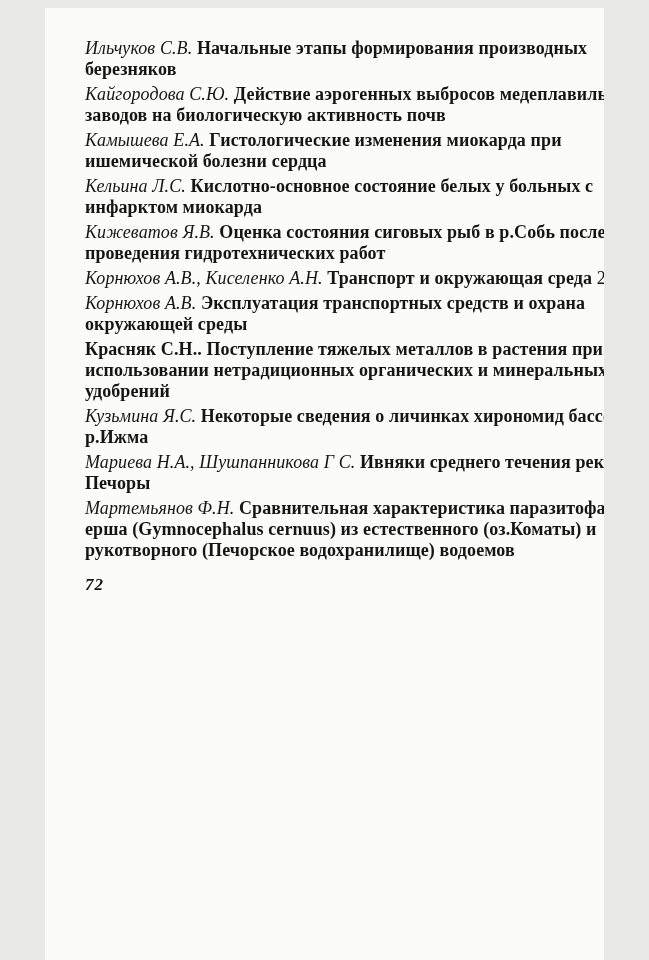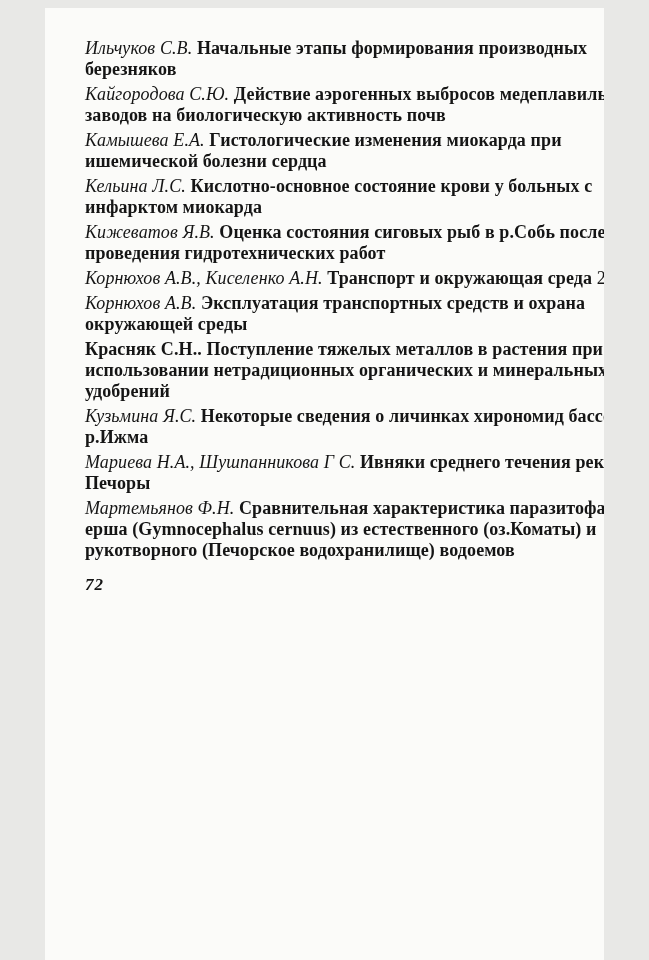--- a/index.html
+++ b/index.html
@@ -85,21 +85,21 @@
     </div>
 
 
     <div class="entry">
       <p class="txt"><span class="au">Камышева Е.А.</span><span class="ti main"> Гистологические изменения миокарда при
 ишемической болезни сердца</span><span class="ti latin"></span><span class="ti after"></span><span class="ip"></span></p>
       <span class="pg">25</span>
     </div>
 
     <div class="entry">
-      <p class="txt"><span class="au">Кельина Л.С.</span><span class="ti main"> Кислотно-основное состояние крови у больных с
+      <p class="txt"><span class="au">Кельина Л.С.</span><span class="ti main"> Кислотно-основное состояние белых у больных с
 инфарктом миокарда</span><span class="ti latin"></span><span class="ti after"></span><span class="ip"></span></p>
       <span class="pg">26</span>
     </div>
 
     <div class="entry">
       <p class="txt"><span class="au">Кижеватов Я.В.</span><span class="ti main"> Оценка состояния сиговых рыб в р.Собь после
 проведения гидротехнических работ</span><span class="ti latin"></span><span class="ti after"></span><span class="ip"></span></p>
       <span class="pg">27</span>
     </div>
 

